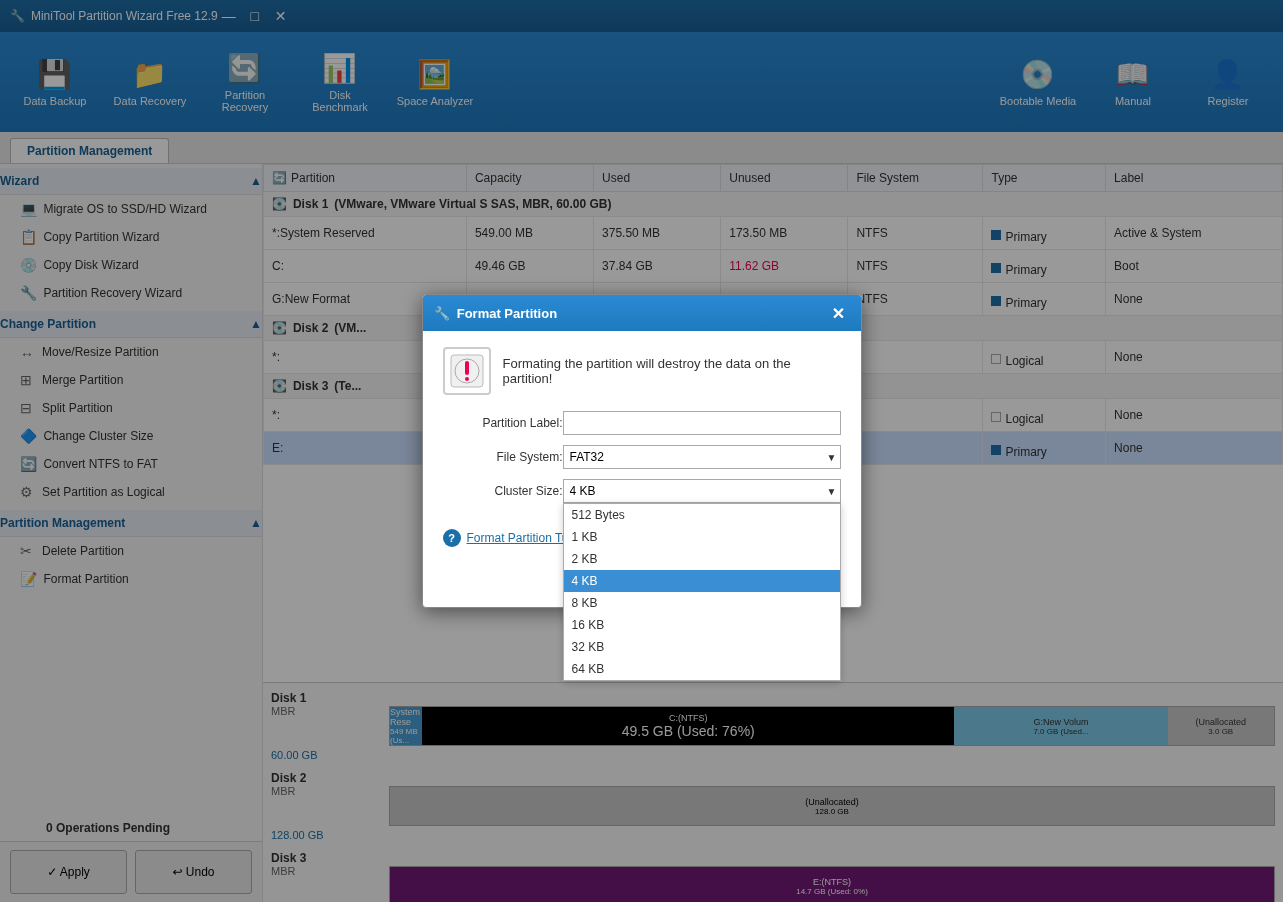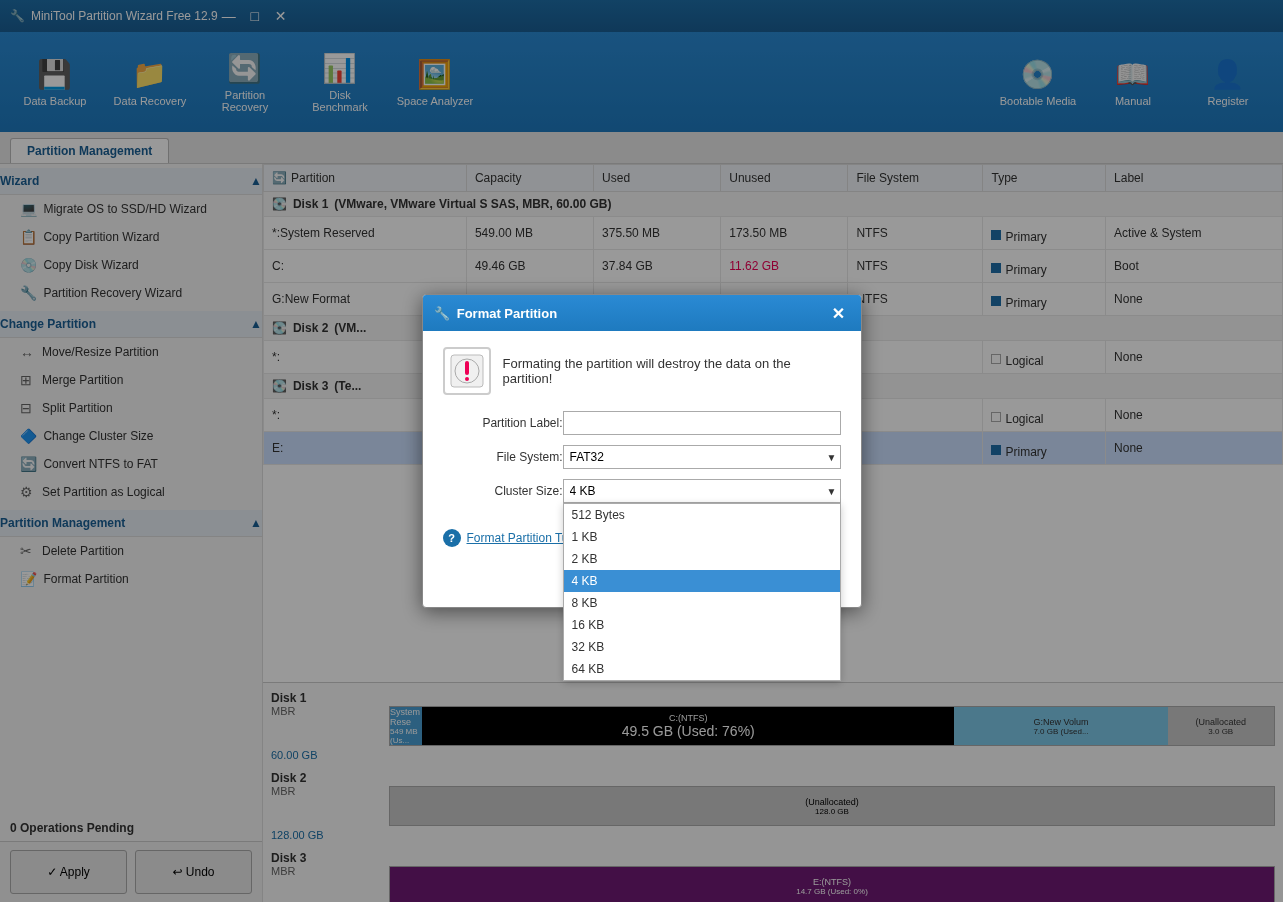--- a/index.html
+++ b/index.html
@@ -363,20 +363,21 @@
     .sidebar-scroll::-webkit-scrollbar { width: 8px; }
     .sidebar-scroll::-webkit-scrollbar-track { background: #f0f0f0; }
     .sidebar-scroll::-webkit-scrollbar-thumb { background: #bbb; border-radius: 4px; }
     .content-area::-webkit-scrollbar { width: 8px; }
 
     .pending-label {
       font-size: 12px;
       color: #333;
       padding: 6px 10px;
       font-weight: bold;
+      margin-left: 36px;
     }
   </style>
 </head>
 <body>
 
 <div class="title-bar">
   <span style="margin-right:6px;">🔧</span>
   <span>MiniTool Partition Wizard Free 12.9</span>
   <div class="title-bar-controls">
     <span>—</span>

